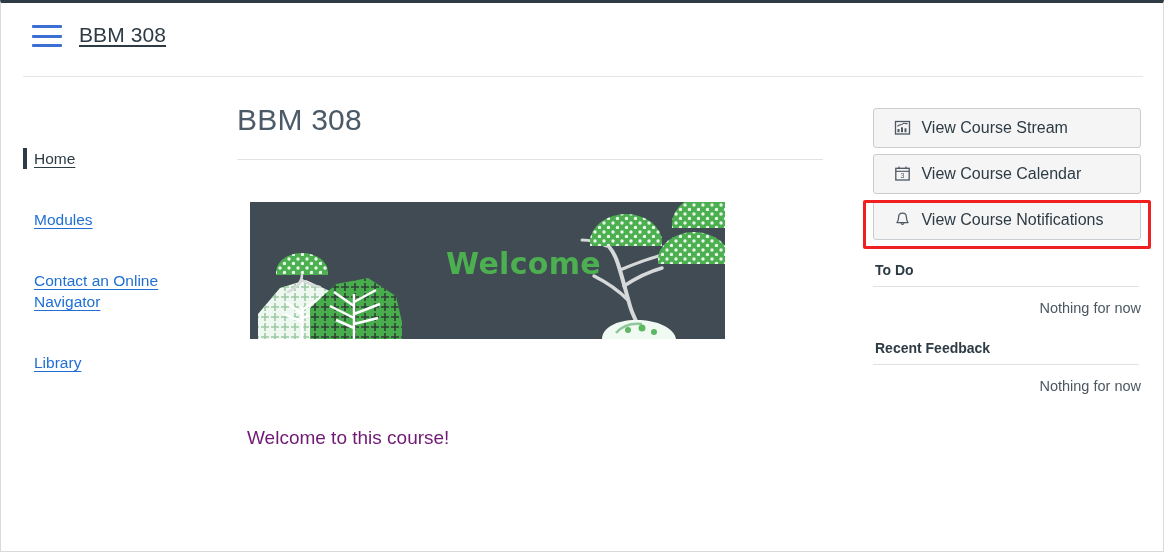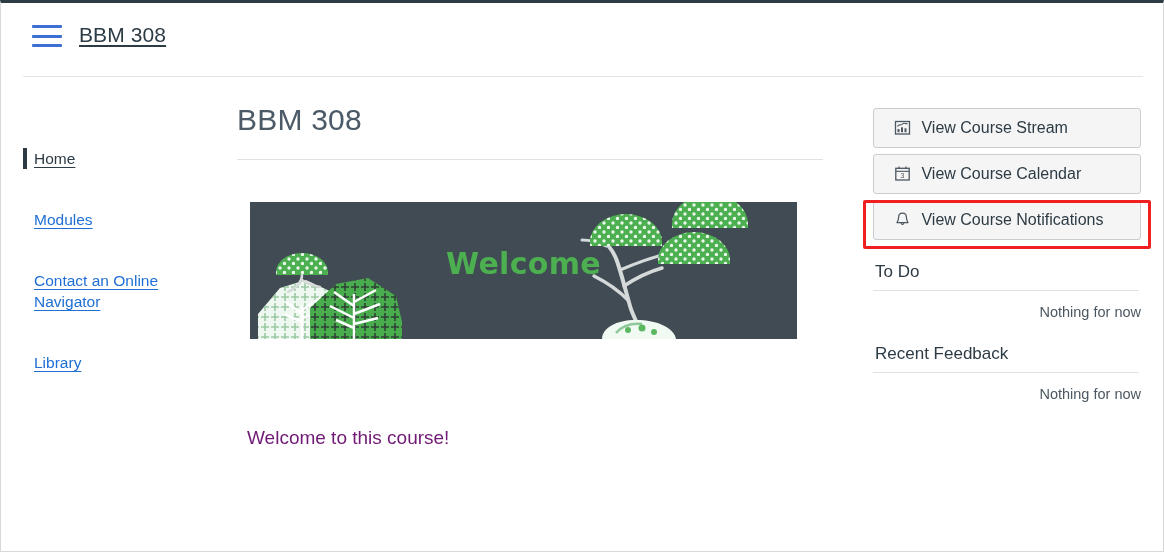--- a/index.html
+++ b/index.html
@@ -99,21 +99,21 @@
     margin-top: 22px;
     width: 586px; height: 1px;
     background: #e0e2e4;
   }
 
   
   #banner {
     position: relative;
     margin-top: 42px;
     margin-left: 13px;
-    width: 547px; height: 137px;
+    width: 475px; height: 137px;
     background: #414b53;
     overflow: hidden;
   }
   #banner-svg { position: absolute; left: 0; top: 0; }
   #welcome-text {
     position: absolute;
     left: 0; top: 44px;
     width: 547px;
     text-align: center;
     font-size: 30px;
@@ -160,22 +160,22 @@
   }
   #notif-highlight {
     position: absolute;
     left: -10px; top: 92px;
     width: 288px; height: 49px;
     border: 3px solid #f02020;
     border-radius: 2px;
     pointer-events: none;
   }
   .side-head {
-    font-size: 17px;
-    font-weight: normal;
+    font-size: 14px;
+    font-weight: bold;
     color: #2d3b45;
     margin: 22px 0 0 2px;
   }
   .side-rule {
     margin-top: 8px;
     width: 266px; height: 1px;
     background: #dfe1e3;
   }
   .side-note {
     font-size: 14.5px;

